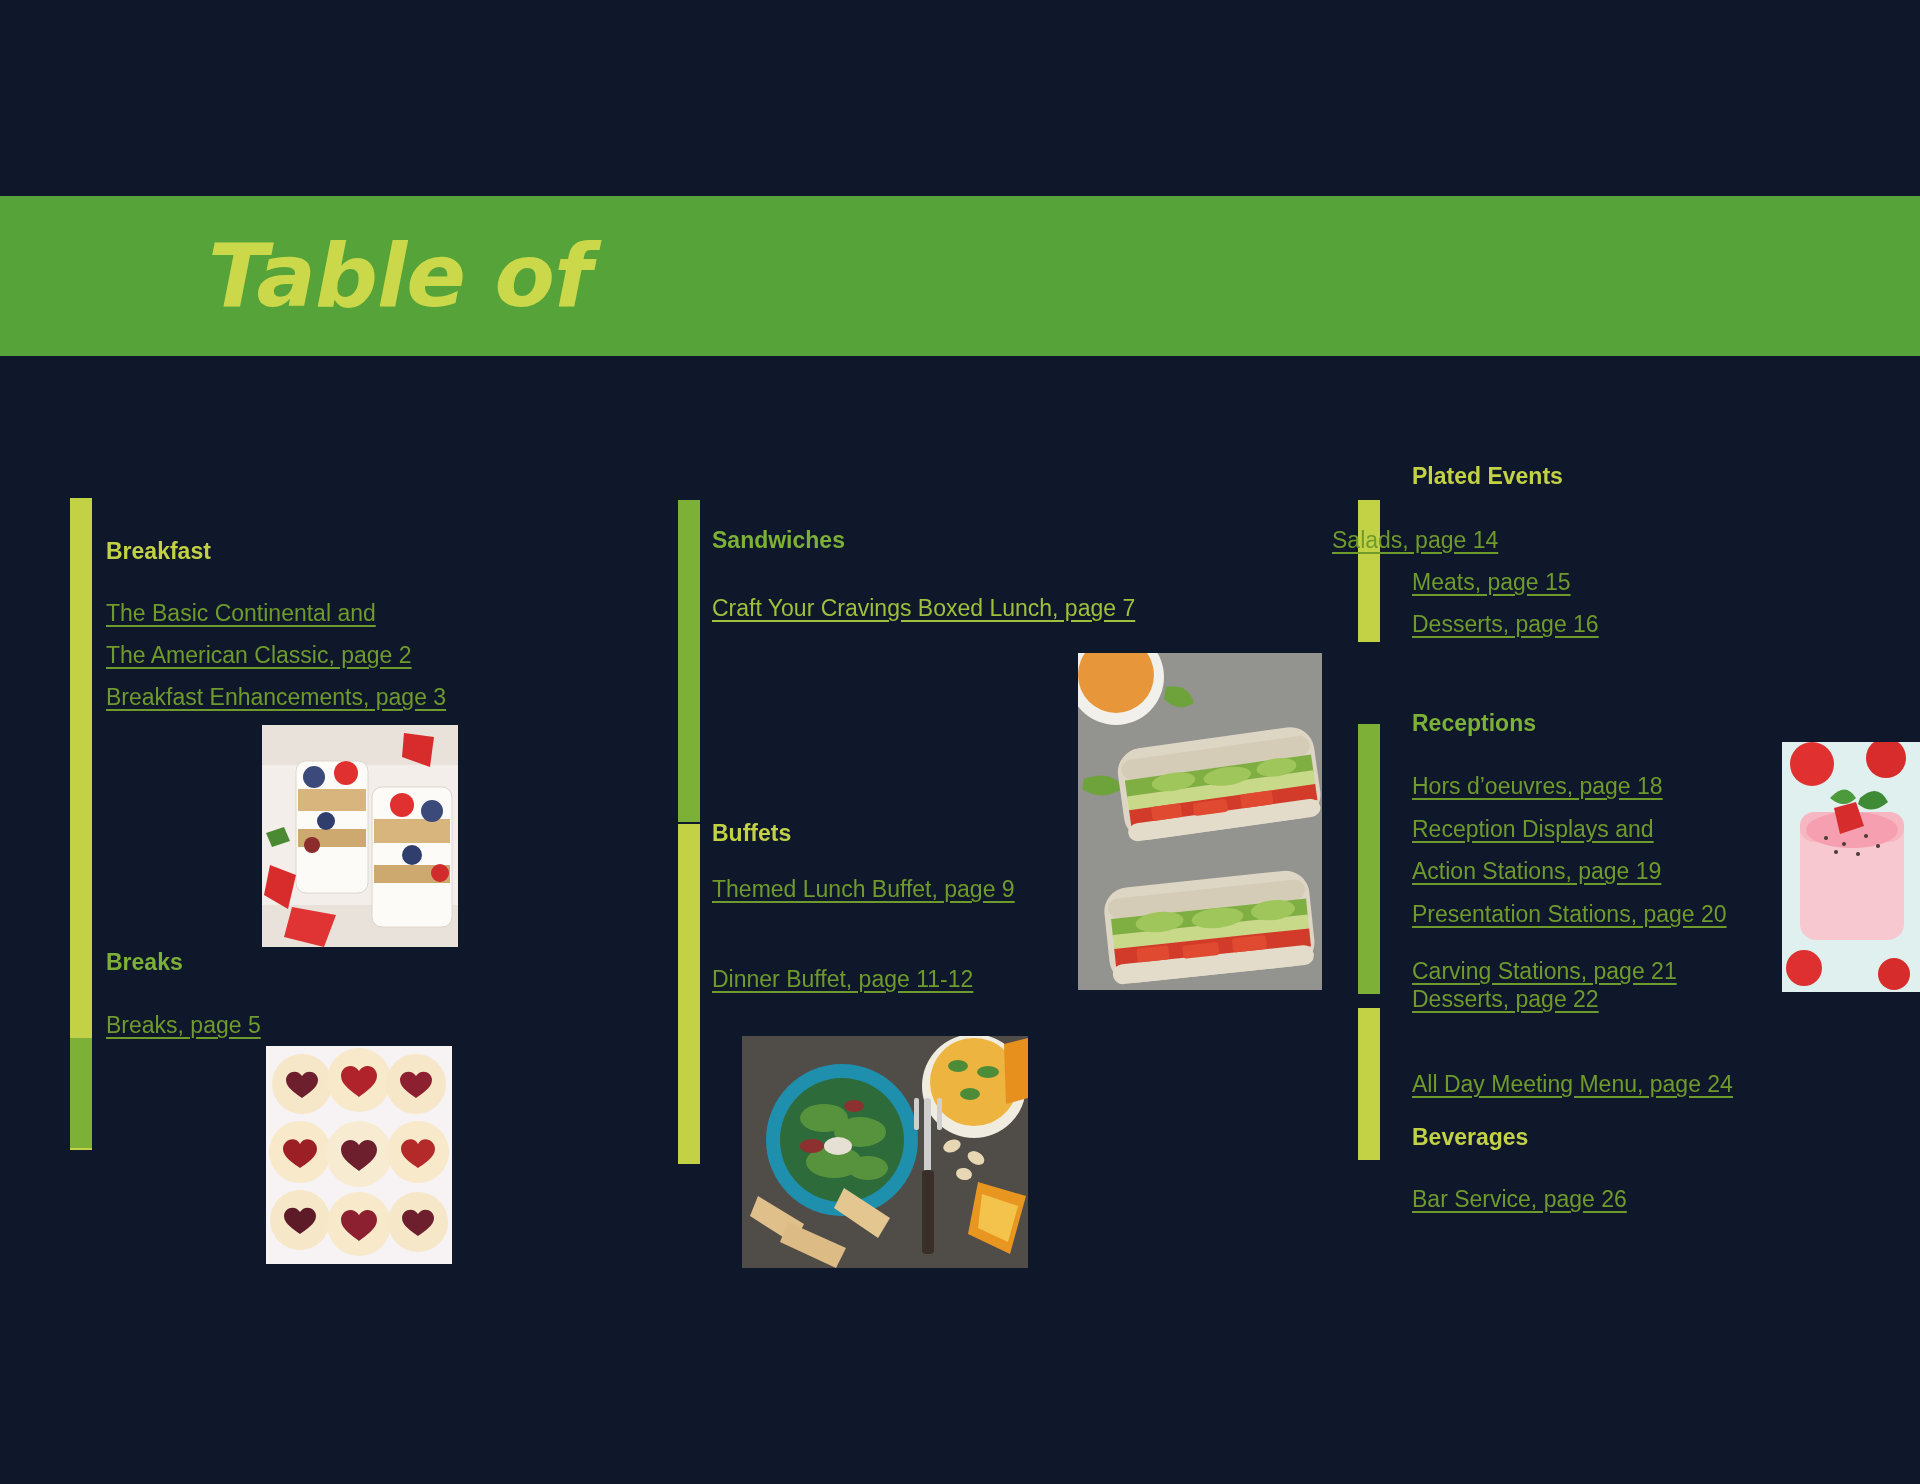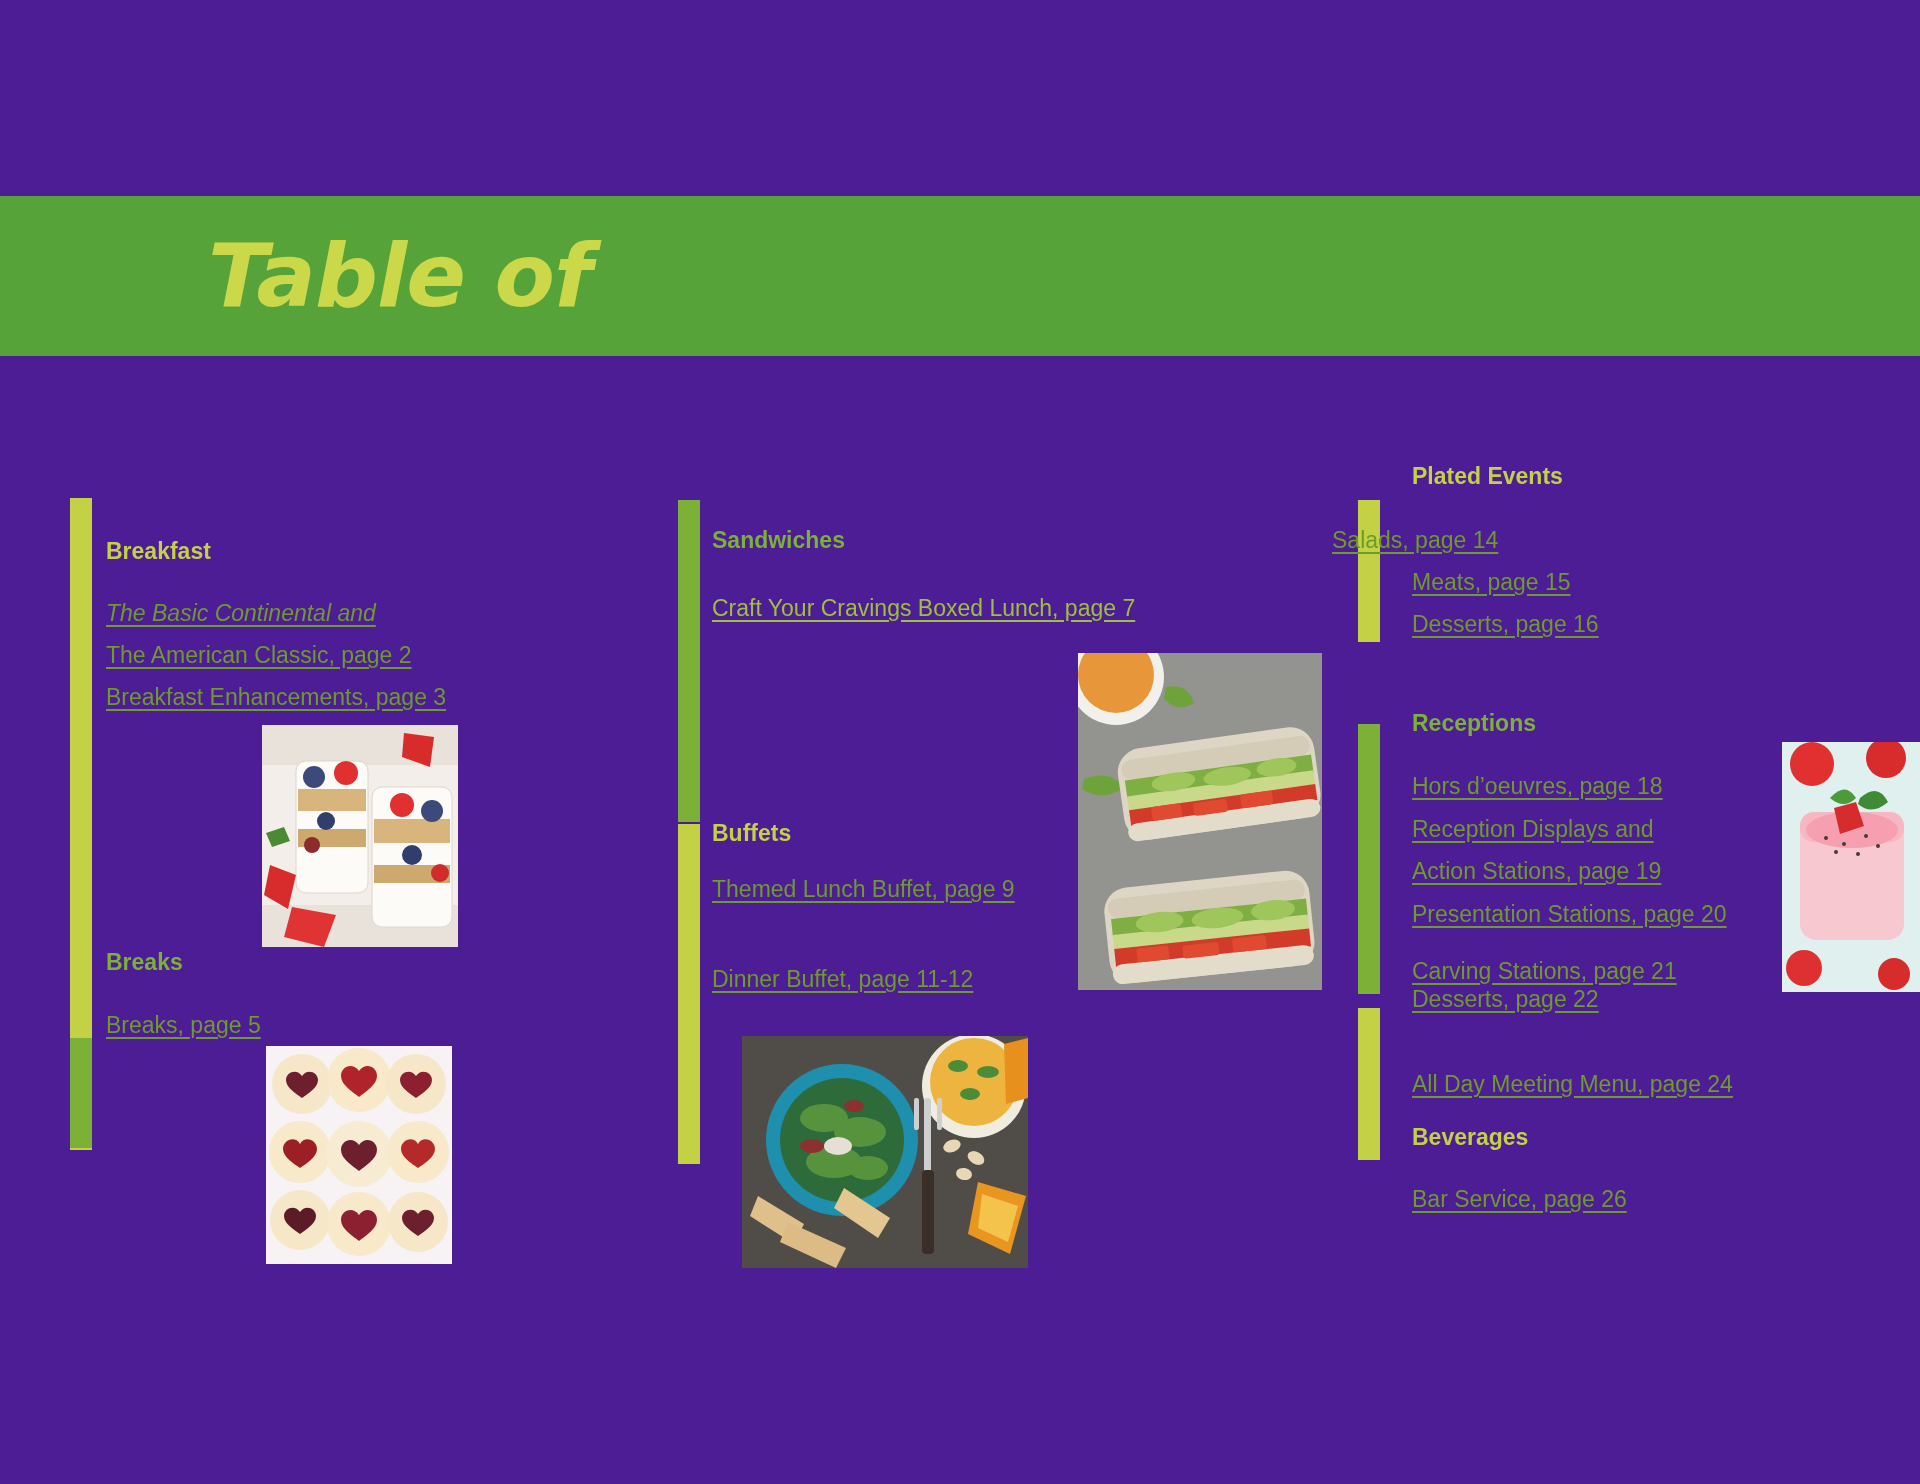--- a/index.html
+++ b/index.html
@@ -9,21 +9,21 @@
     height: 1484px;
     background: #ffffff;
     font-family: "Liberation Sans", sans-serif;
     overflow: hidden;
   }
 
   #slide {
     position: relative;
     width: 1920px;
     height: 1484px;
-    background: #4c1d95;
+    background: #0f172a;
   }
 
   
   .title-band {
     position: absolute;
     left: 0;
     top: 196px;
     width: 1920px;
     height: 160px;
     background: #56a33a;
@@ -98,21 +98,21 @@
 <div id="slide">
 
   <div class="title-band"></div>
   <div class="title-line1">Table of</div>
 
   <div class="bar" style="left:70px; top:498px; width:22px; height:652px;"></div>
   <div class="bar dark" style="left:70px; top:1038px; width:22px; height:110px;"></div>
 
   <div class="heading lime" style="left:106px; top:538px;">Breakfast</div>
 
-  <div class="link olive" style="left:106px; top:600px;font-style:italic;">The Basic Continental and</div>
+  <div class="link olive" style="left:106px; top:600px;">The Basic Continental and</div>
   <div class="link olive" style="left:106px; top:642px;">The American Classic, page 2</div>
   <div class="link olive" style="left:106px; top:684px;">Breakfast Enhancements, page 3</div>
 
   <div class="photo" style="left:262px; top:725px; width:196px; height:222px;">
     <svg viewBox="0 0 196 222" preserveAspectRatio="none">
       <rect width="196" height="222" fill="#f3eeea"></rect>
       <g fill="#e9e2da">
         <rect x="0" y="0" width="196" height="40"></rect>
         <rect x="0" y="180" width="196" height="42"></rect>
       </g>

